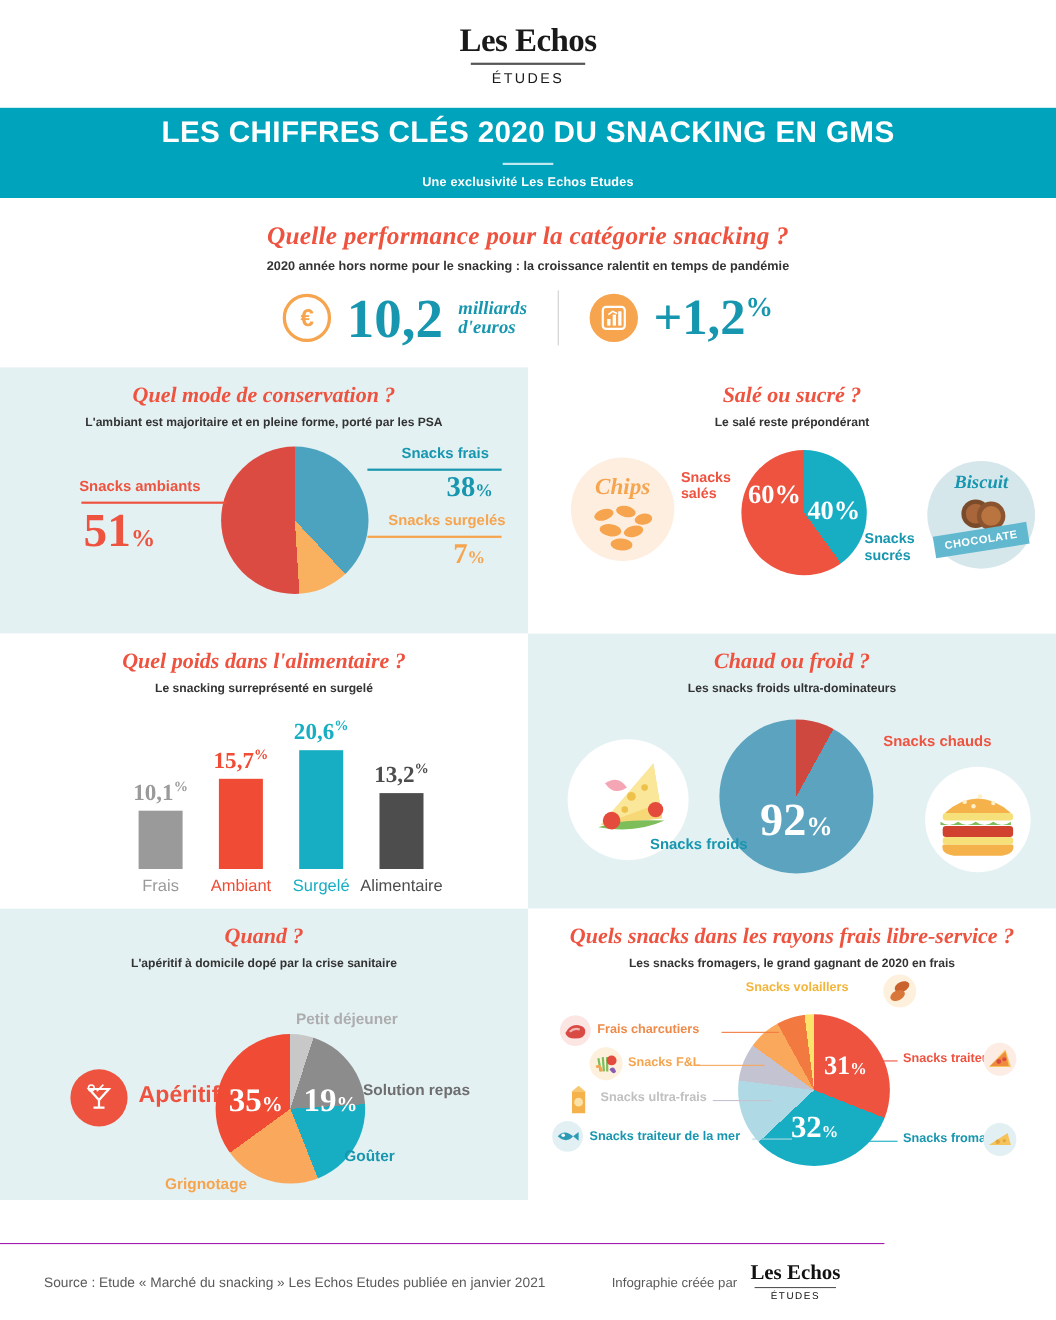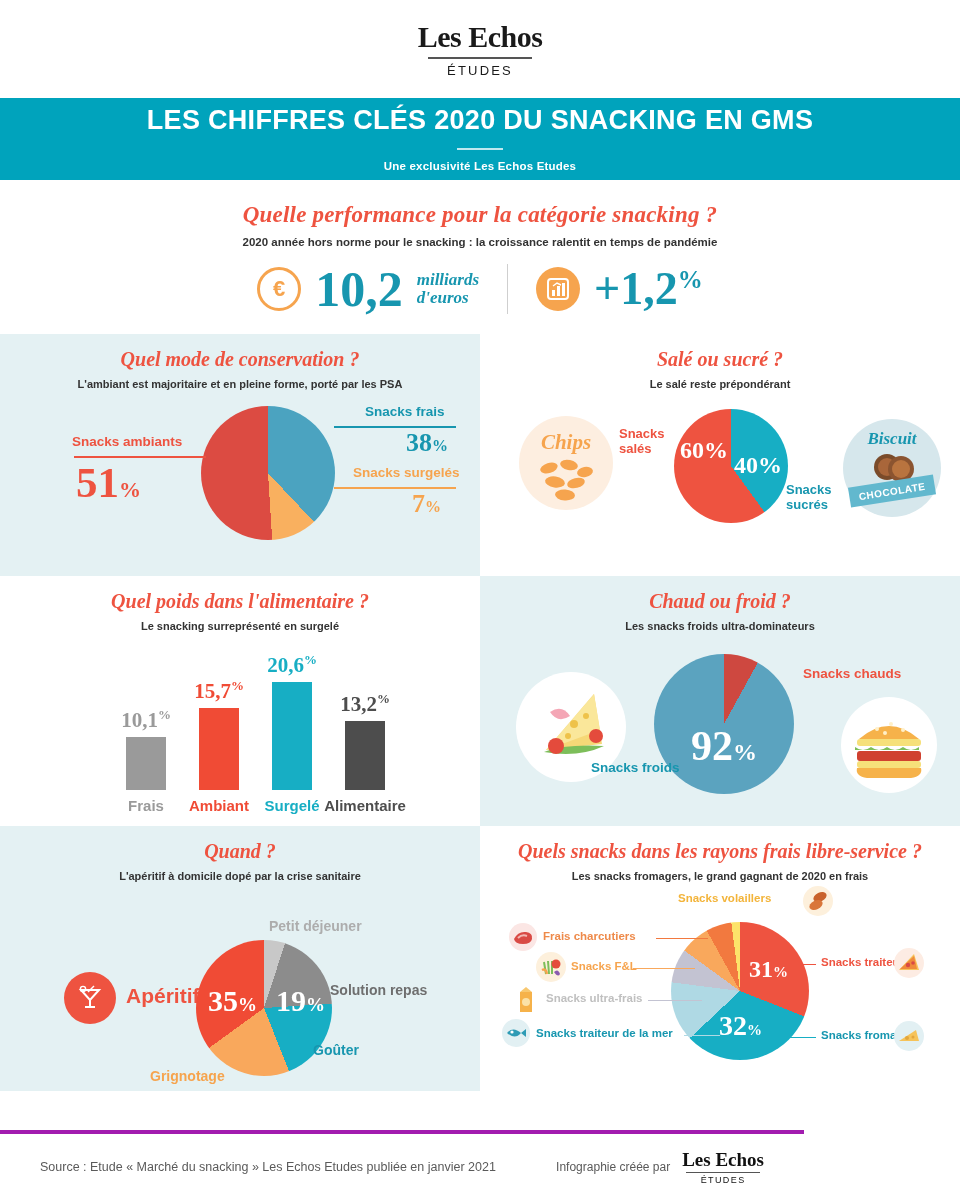--- a/index.html
+++ b/index.html
@@ -159,21 +159,21 @@
   .bar-col { width: 40px; text-align:center; position: relative; }
   .bar-val {
     position:absolute; bottom: 100%; left: 50%; transform: translateX(-50%);
     white-space: nowrap; font-family:"Liberation Serif",serif; font-weight:bold; font-size: 21px;
     margin-bottom: 4px;
   }
   .bar-val i { font-style: normal; font-size: 13px; vertical-align: super; }
   .bar-rect { width: 40px; }
   .bar-name {
     position:absolute; top: 100%; left: 50%; transform: translateX(-50%);
-    margin-top: 7px; white-space:nowrap; font-weight:bold; font-size: 15px;
+    margin-top: 7px; white-space:nowrap; font-weight:normal; font-size: 15px;
   }
 
   
   .p4-body { position:relative; height: 185px; margin-top: 10px; }
   .p4-sand { left: 20px; top: 30px; width: 110px; height: 110px; background:#fff; }
   .p4-pie { position:absolute; left: 158px; top: 12px; width: 140px; height: 140px; }
   .p4-92 {
     position:absolute; left: 0; top: 68px; width: 100%; text-align:center;
     color:#fff; font-family:"Liberation Serif",serif; font-weight:bold; font-size: 42px;
   }
@@ -211,21 +211,21 @@
   .p6-32 { position:absolute; left: 48px; top: 88px; color:#fff;
     font-family:"Liberation Serif",serif; font-weight:bold; font-size: 24px; }
   .p6-32 span { font-size: 15px; }
   .p6-lbl { position:absolute; font-size: 11.5px; font-weight:bold; white-space:nowrap; }
   .p6-line { position:absolute; height: 1.6px; }
   .mini-icon { position:absolute; border-radius: 50%; }
 
   
   .footer {
     position:absolute; left: 0; bottom: 0; width: 804px; height: 70px;
-    border-top: 4px solid #a21caf; background:#fff;
+    border-top: 1px solid #a21caf; background:#fff;
     display:flex; align-items:center; justify-content:space-between;
     padding: 0 40px;
   }
   .footer-src { font-size: 12.5px; color:#5a5a5a; }
   .footer-right { display:flex; align-items:center; gap: 12px; }
   .footer-made { font-size: 12px; color:#5a5a5a; }
   .footer-logo { text-align:center; }
   .footer-logo .fl-name {
     font-family:"Liberation Serif", serif; font-weight:bold; font-size: 19px; color:#111; line-height:1;
   }

